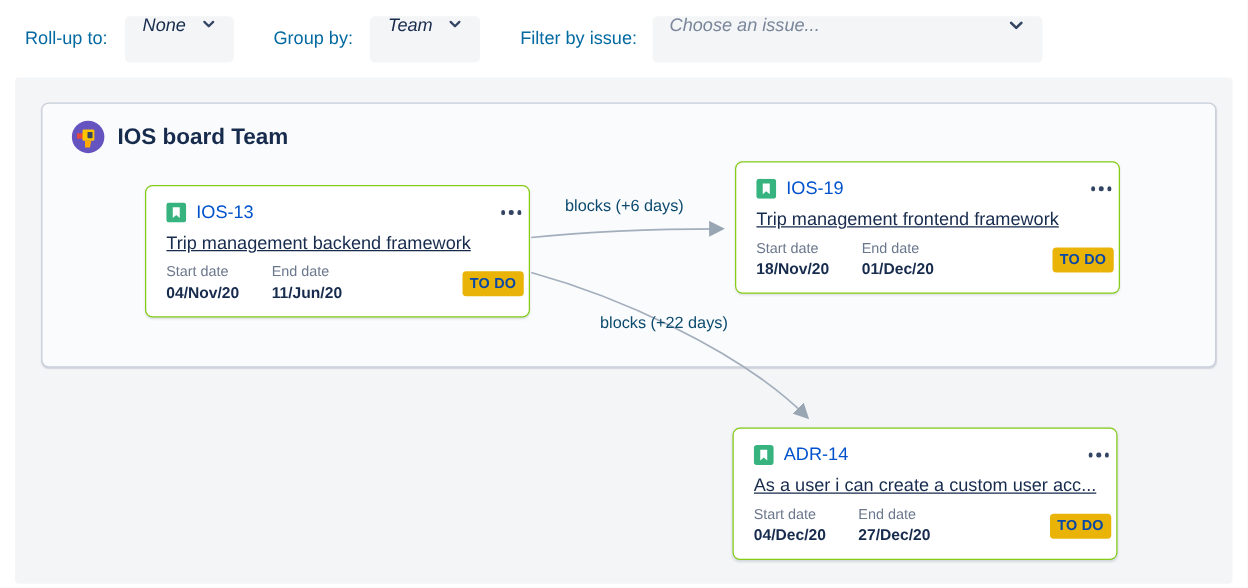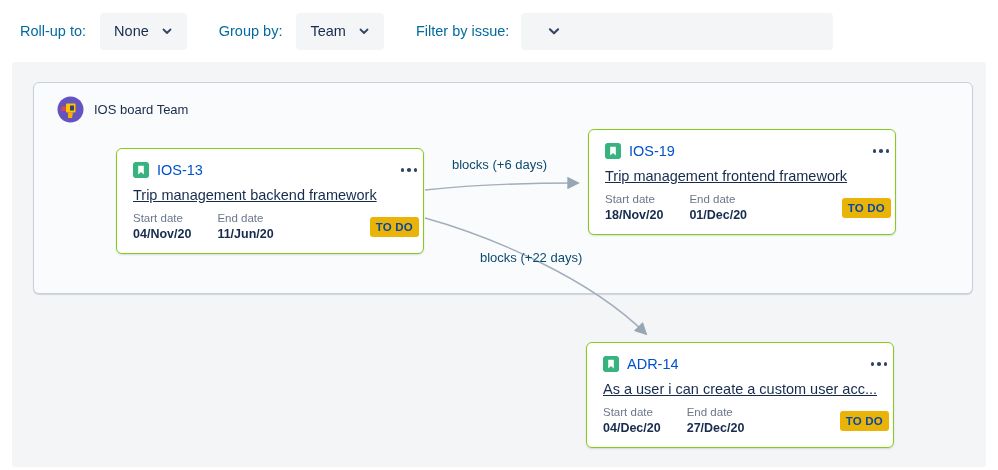--- a/index.html
+++ b/index.html
@@ -13,28 +13,29 @@
 
   
   .toolbar {
     height: 62px;
     display: flex;
     align-items: center;
     padding-left: 20px;
   }
   .tb-label { font-size: 14.5px; color: #0369a1; text-align: center; }
   .dropdown {
-    display: flex; align-items: center;
+    display: flex; 
     background: #F4F5F7;
     border: none; border-radius: 4px;
     height: 37px;
     padding: 0 14px;
     font-family: inherit;
     font-size: 14.5px; color: #172B4D;
     cursor: pointer;
+    font-style: italic;
   }
   .dropdown .chev { margin-left: 12px; display: inline-flex; }
   .dd-rollup { margin-left: 14px; }
   .dd-group  { margin-left: 14px; }
   .dd-filter {
     margin-left: 12px;
     width: 312px;
     justify-content: space-between;
     color: #7A869A;
   }
@@ -56,21 +57,21 @@
     width: 940px; height: 212px;
     background: #FAFBFC;
     border: 1px solid #C9D0DA;
     border-radius: 6px;
     box-shadow: 0 1px 1px rgba(9,30,66,0.15);
   }
   .group-header {
     display: flex; align-items: center;
     padding: 13px 0 0 23px;
   }
-  .group-title { font-size: 13px; font-weight: normal; margin-left: 10px; }
+  .group-title { font-size: 18px; font-weight: bold; margin-left: 10px; }
   .team-avatar { width: 27px; height: 27px; display: block; }
 
   
   .card {
     position: absolute;
     width: 308px;
     background: #FFFFFF;
     border: 1px solid #84cc16;
     border-radius: 6px;
     box-shadow: 0 1px 2px rgba(9,30,66,0.14);
@@ -149,20 +150,21 @@
     <span>Team</span>
     <span class="chev">
       <svg width="12" height="12" viewBox="0 0 12 12">
           <path d="M2.5 4.5 L6 8 L9.5 4.5" fill="none" stroke="#344563" stroke-width="1.8" stroke-linecap="round" stroke-linejoin="round"></path>
         </svg>
     </span>
   </button>
 
   <span class="tb-label gap-1">Filter by issue:</span>
   <button class="dropdown dd-filter">
+    <span>Choose an issue...</span>
     <span class="chev">
       <svg width="14" height="14" viewBox="0 0 12 12">
           <path d="M2.5 4.5 L6 8 L9.5 4.5" fill="none" stroke="#344563" stroke-width="1.8" stroke-linecap="round" stroke-linejoin="round"></path>
         </svg>
     </span>
   </button>
 </div>
 
 <div class="panel">
 

